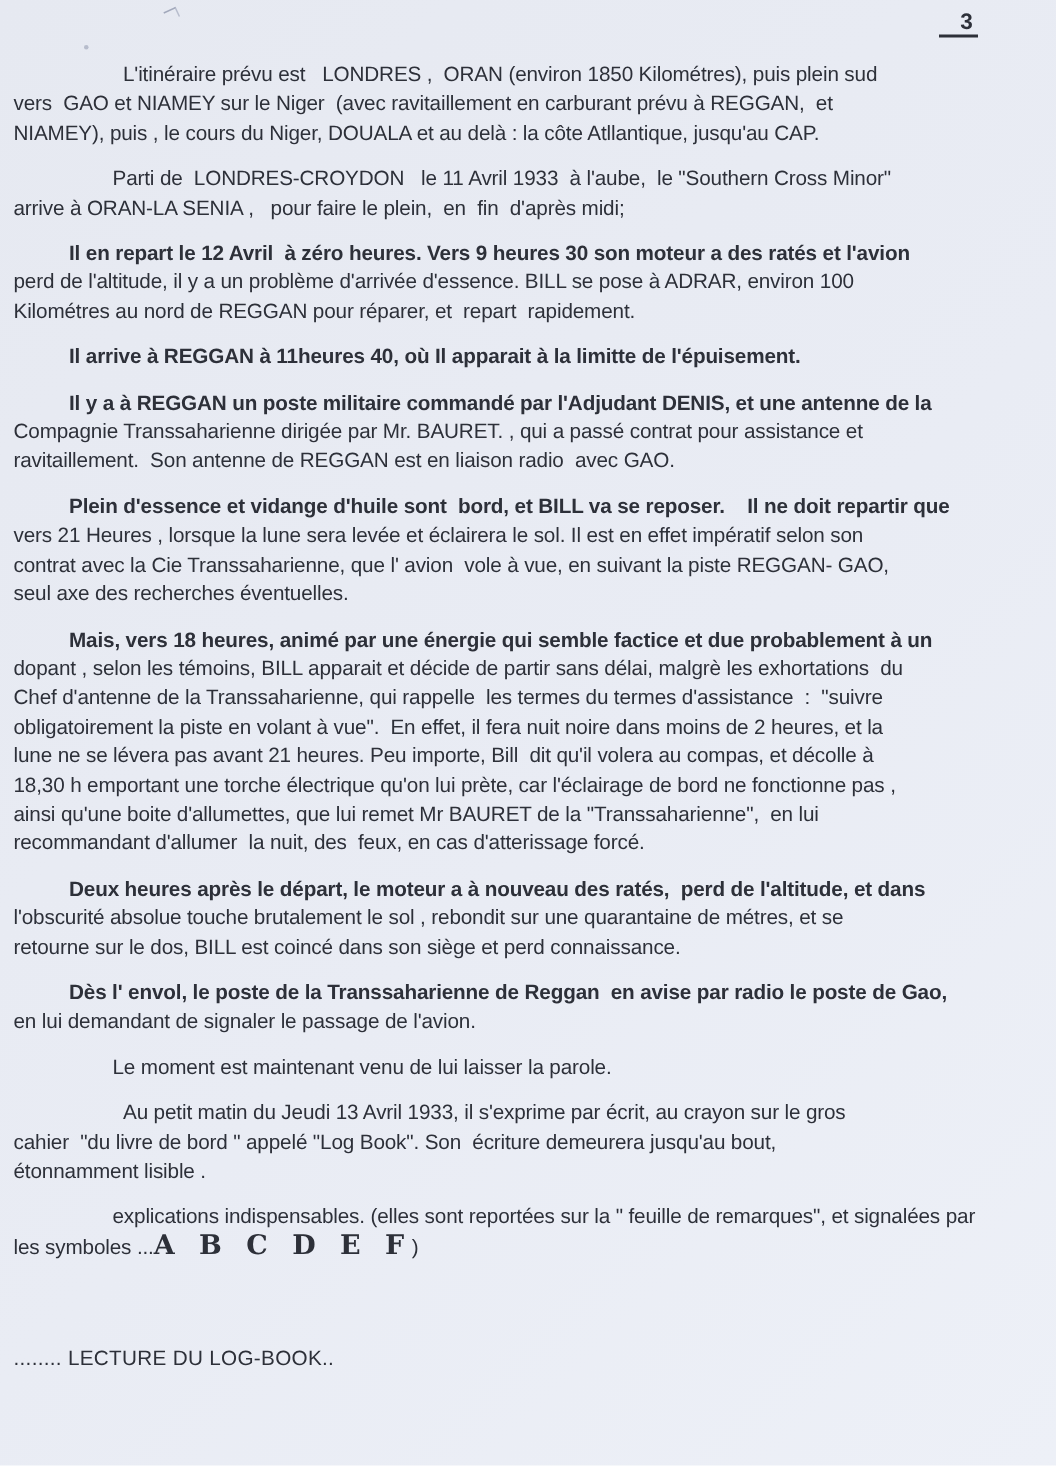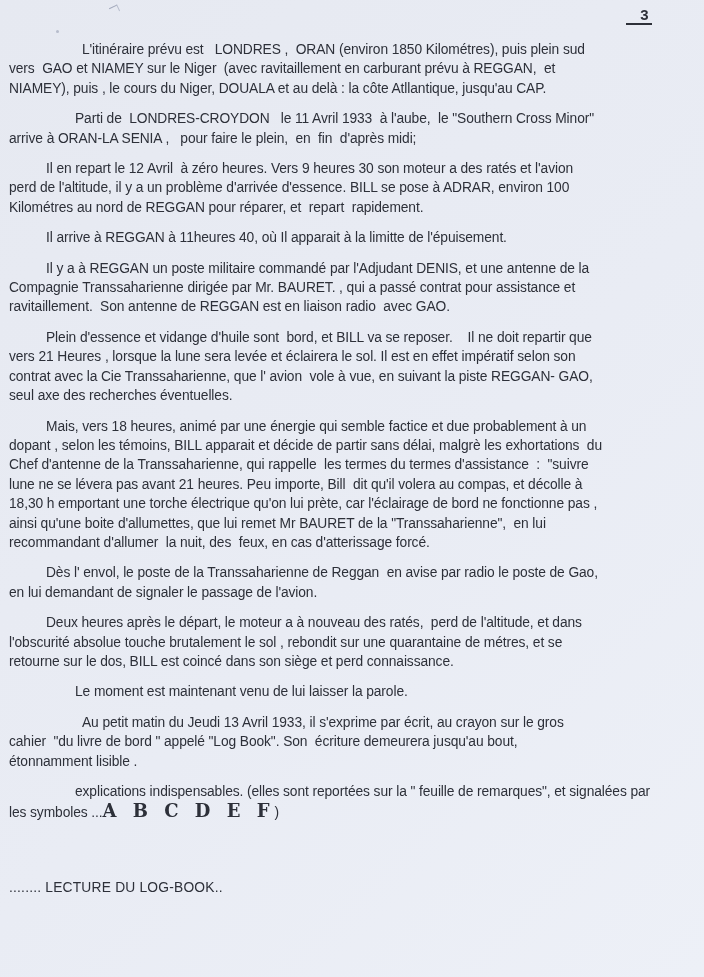--- a/index.html
+++ b/index.html
@@ -29,21 +29,21 @@
     left: 9px;
     right: 26px;
     font-size: 13.8px;
     line-height: 19.4px;
     letter-spacing: -0.1px;
   }
   p.para { margin: 0 0 11px 0; }
   .line { display: block; white-space: pre; }
   .indent-lg > .line:first-child { padding-left: 73px; }
   .indent-md > .line:first-child { padding-left: 66px; }
-  .indent-sm > .line:first-child { padding-left: 37px; }
+  .indent-sm > .line:first-child { padding-left: 37px; font-weight: bold; }
   .fraktur {
     font-family: "DejaVu Serif", "Liberation Serif", serif;
     font-weight: bold;
     letter-spacing: 5px;
     font-size: 18px;
   }
   .footer-line {
     margin-top: 55px;
     white-space: pre;
     letter-spacing: 0.2px;
@@ -100,33 +100,34 @@
       <p class="para indent-sm">
         <span class="line">Plein d'essence et vidange d'huile sont  bord, et BILL va se reposer.    Il ne doit repartir que</span>
         <span class="line">vers 21 Heures , lorsque la lune sera levée et éclairera le sol. Il est en effet impératif selon son</span>
         <span class="line">contrat avec la Cie Transsaharienne, que l' avion  vole à vue, en suivant la piste REGGAN- GAO,</span>
         <span class="line">seul axe des recherches éventuelles.</span>
       </p>
       <p class="para indent-sm">
         <span class="line">Mais, vers 18 heures, animé par une énergie qui semble factice et due probablement à un</span>
         <span class="line">dopant , selon les témoins, BILL apparait et décide de partir sans délai, malgrè les exhortations  du</span>
         <span class="line">Chef d'antenne de la Transsaharienne, qui rappelle  les termes du termes d'assistance  :  "suivre</span>
+        <span class="line">obligatoirement la piste en volant à vue".  En effet, il fera nuit noire dans moins de 2 heures, et la</span>
         <span class="line">lune ne se lévera pas avant 21 heures. Peu importe, Bill  dit qu'il volera au compas, et décolle à</span>
         <span class="line">18,30 h emportant une torche électrique qu'on lui prète, car l'éclairage de bord ne fonctionne pas ,</span>
         <span class="line">ainsi qu'une boite d'allumettes, que lui remet Mr BAURET de la "Transsaharienne",  en lui</span>
         <span class="line">recommandant d'allumer  la nuit, des  feux, en cas d'atterissage forcé.</span>
       </p>
       <p class="para indent-sm">
-        <span class="line">Dès l' envol, le poste de la Transsaharienne de Reggan  en avise par radio le poste de Gao,</span>
-        <span class="line">en lui demandant de signaler le passage de l'avion.</span>
-      </p>
-      <p class="para indent-sm">
         <span class="line">Deux heures après le départ, le moteur a à nouveau des ratés,  perd de l'altitude, et dans</span>
         <span class="line">l'obscurité absolue touche brutalement le sol , rebondit sur une quarantaine de métres, et se</span>
         <span class="line">retourne sur le dos, BILL est coincé dans son siège et perd connaissance.</span>
+      </p>
+      <p class="para indent-sm">
+        <span class="line">Dès l' envol, le poste de la Transsaharienne de Reggan  en avise par radio le poste de Gao,</span>
+        <span class="line">en lui demandant de signaler le passage de l'avion.</span>
       </p>
       <p class="para indent-md">
         <span class="line">Le moment est maintenant venu de lui laisser la parole.</span>
       </p>
       <p class="para indent-lg">
         <span class="line">Au petit matin du Jeudi 13 Avril 1933, il s'exprime par écrit, au crayon sur le gros</span>
         <span class="line">cahier  "du livre de bord " appelé "Log Book". Son  écriture demeurera jusqu'au bout,</span>
         <span class="line">étonnamment lisible .</span>
       </p>
       <p class="para indent-md">

